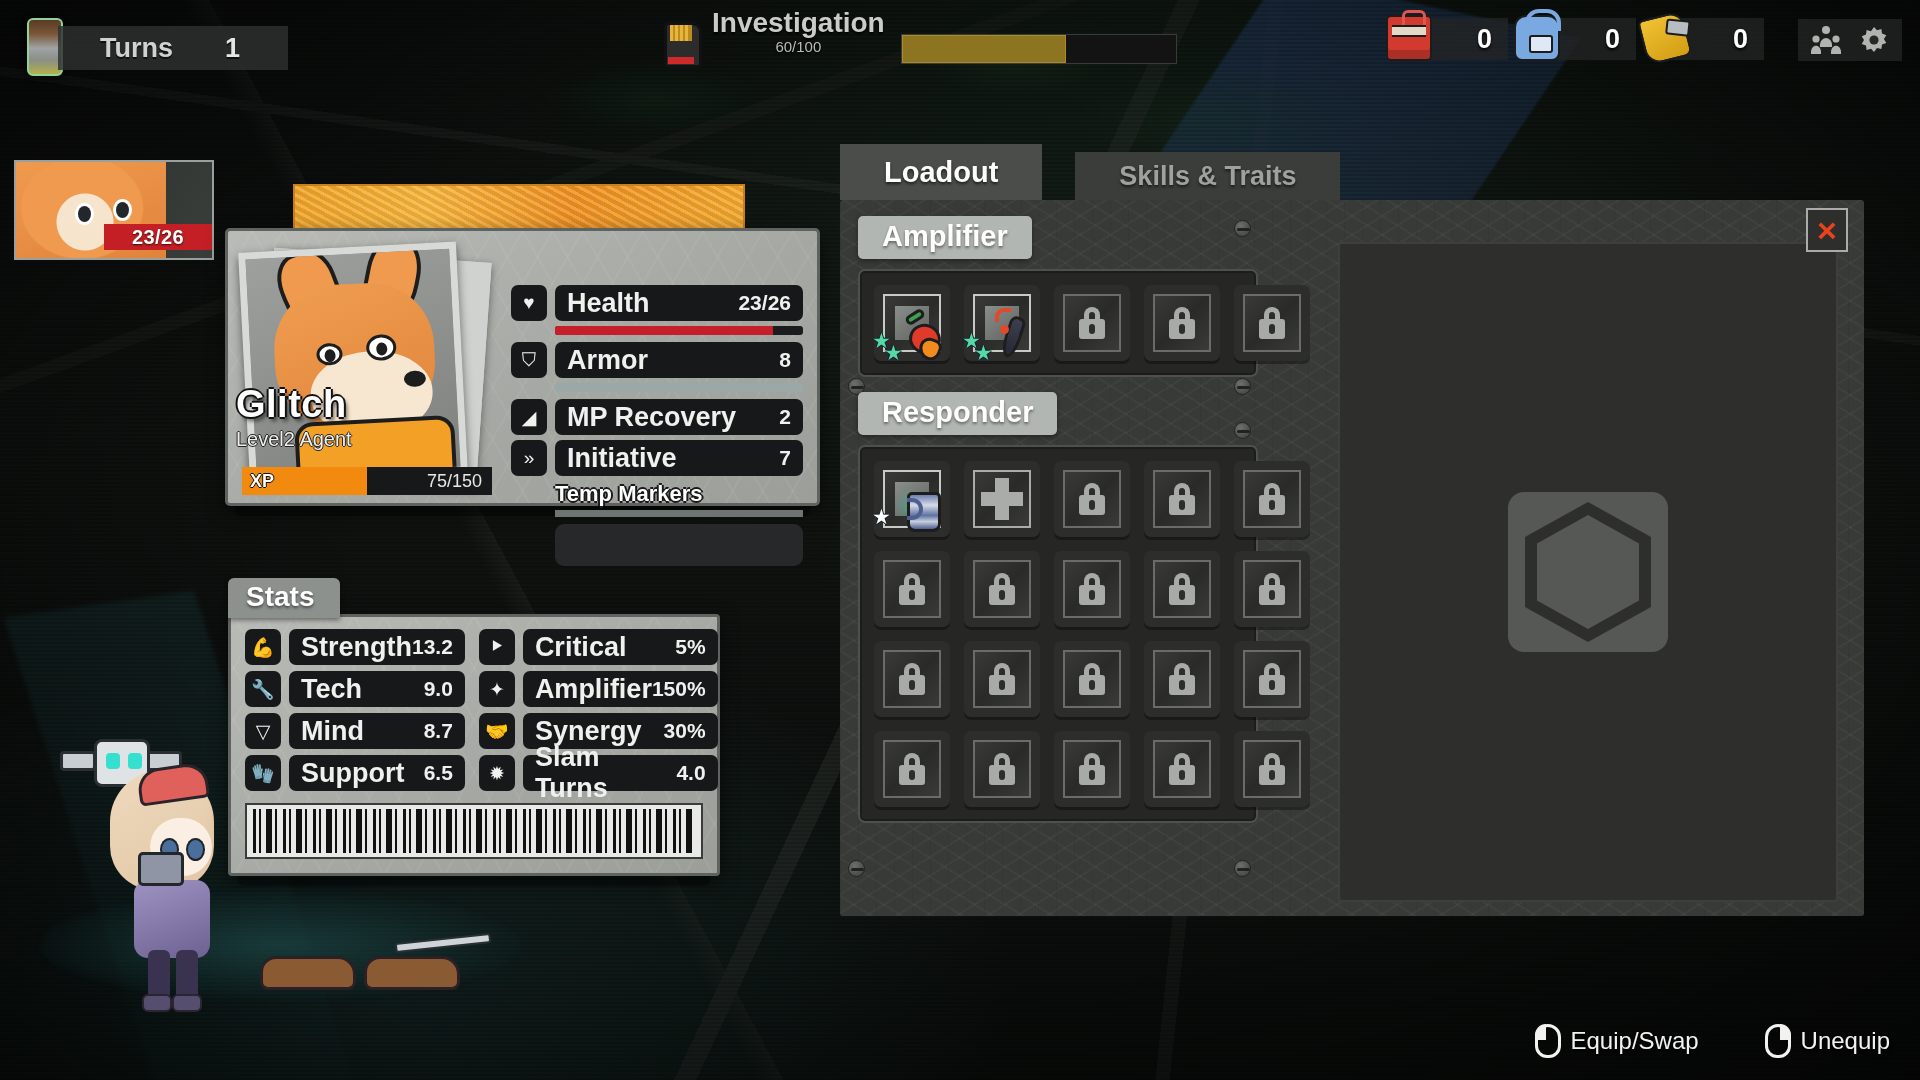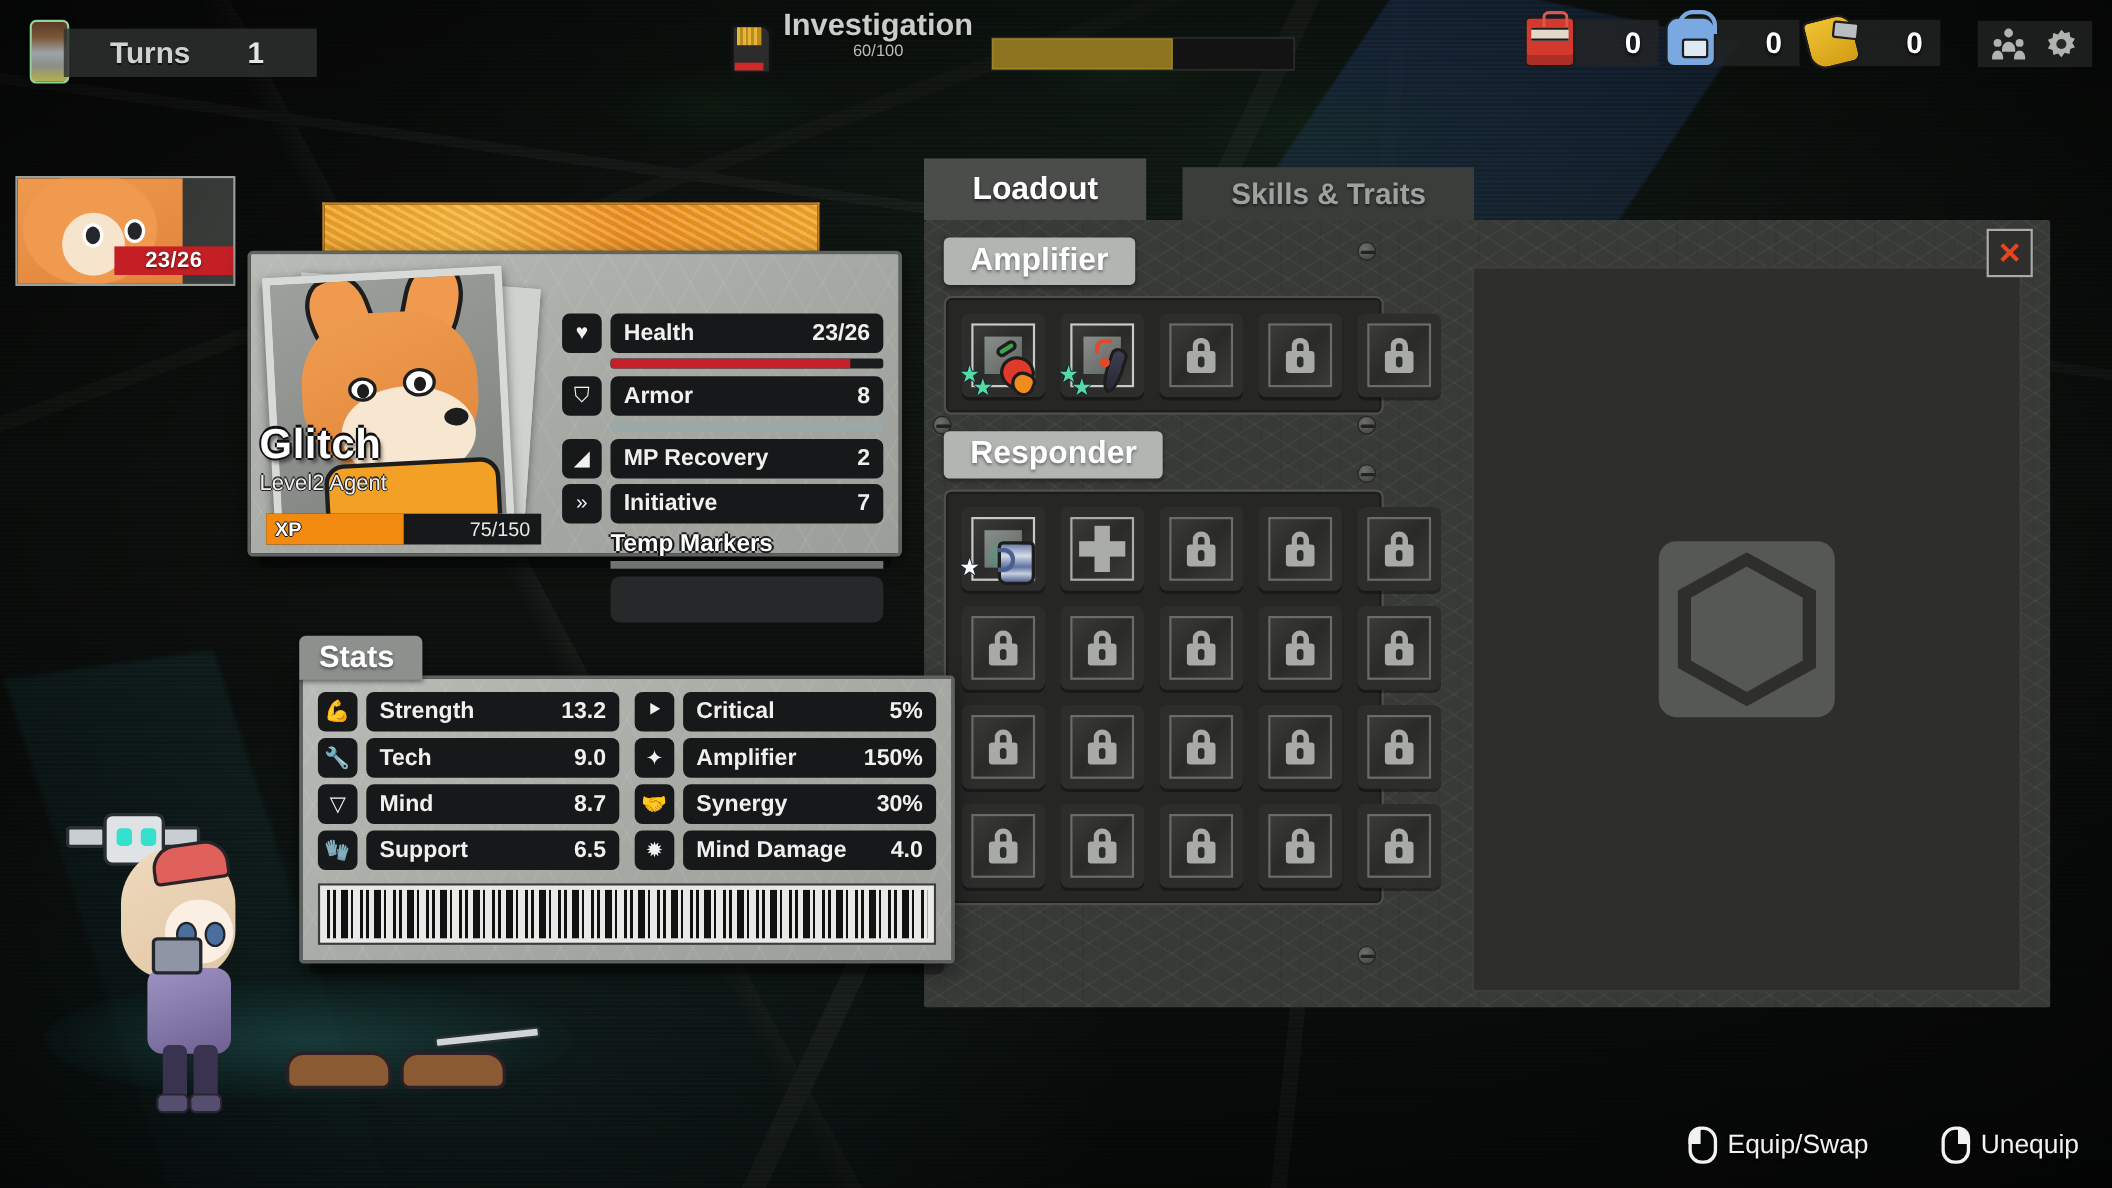--- a/index.html
+++ b/index.html
@@ -250,31 +250,31 @@
   .xp-bar .xl { position:relative; color:#fff; font-size:18px; font-weight:800; margin-left:8px;
       text-shadow:-1px 0 #111,1px 0 #111,0 -1px #111,0 1px #111;}
   .xp-bar .xv { position:absolute; right:10px; color:#e6e8e5; font-size:18px; }
 
   .stat-col { flex:1; padding-top:40px; }
   .srow { display:flex; align-items:center; gap:8px; margin-bottom:5px; }
   .sicon { width:36px; height:36px; background:#17181a; border-radius:7px; flex:none;
      display:flex; align-items:center; justify-content:center; color:#f1f2f0; font-size:19px;}
   .sfield { flex:1; height:36px; background:#17181a; border-radius:7px; display:flex;
      align-items:center; justify-content:space-between; padding:0 12px; }
-  .sfield .k { color:#f0f1ef; font-size:21px; font-weight:700; }
+  .sfield .k { color:#f0f1ef; font-size:27px; font-weight:700; }
   .sfield .v { color:#f0f1ef; font-size:21px; font-weight:700; }
   .meter { height:9px; background:#1b1c1e; border-radius:3px; margin:2px 0 7px 44px; overflow:hidden;}
   .meter > i { display:block; height:100%; }
   .tmp-title { margin-left:44px; color:#fff; font-size:22px; font-weight:800;
      text-shadow:-2px 0 #1a1a1a,2px 0 #1a1a1a,0 -2px #1a1a1a,0 2px #1a1a1a;}
   .tmp-rule { height:7px; background:#6e7471; margin:3px 0 7px 44px; }
   .tmp-box { height:42px; background:#26282a; border-radius:9px; margin-left:44px; }
 
   
-  #statspanel { position:absolute; left:228px; top:578px; width:596px; z-index:22;margin-left:44px; }
+  #statspanel { position:absolute; left:228px; top:578px; width:492px; z-index:22; }
   .tab-label {
     display:inline-block; background:#8d918e; color:#fff; font-size:28px; font-weight:800;
     padding:3px 26px 5px 18px; border-radius:6px 6px 0 0; position:relative; z-index:3;
     text-shadow:0 2px 3px rgba(0,0,0,.5); box-shadow:0 2px 5px rgba(0,0,0,.45);
   }
   .stats-body {
     margin-top:-4px;
     background:
       repeating-linear-gradient(60deg, rgba(255,255,255,.05) 0 2px, transparent 2px 26px),
       repeating-linear-gradient(-60deg, rgba(255,255,255,.05) 0 2px, transparent 2px 26px),
@@ -624,21 +624,21 @@
         <div class="srow" style="margin-bottom: 0px;">
           <div class="sicon">🧤</div>
           <div class="sfield">
             <div class="k">Support</div>
             <div class="v">6.5</div>
           </div>
         </div>
         <div class="srow" style="margin-bottom: 0px;">
           <div class="sicon">✹</div>
           <div class="sfield">
-            <div class="k">Mind Damage</div>
+            <div class="k">Slam Turns</div>
             <div class="v">4.0</div>
           </div>
         </div>
       </div>
     <div class="barcode">
         <div class="bars"></div>
       </div>
   </div>
   <div class="card-shadowbar"></div>
 </div>

